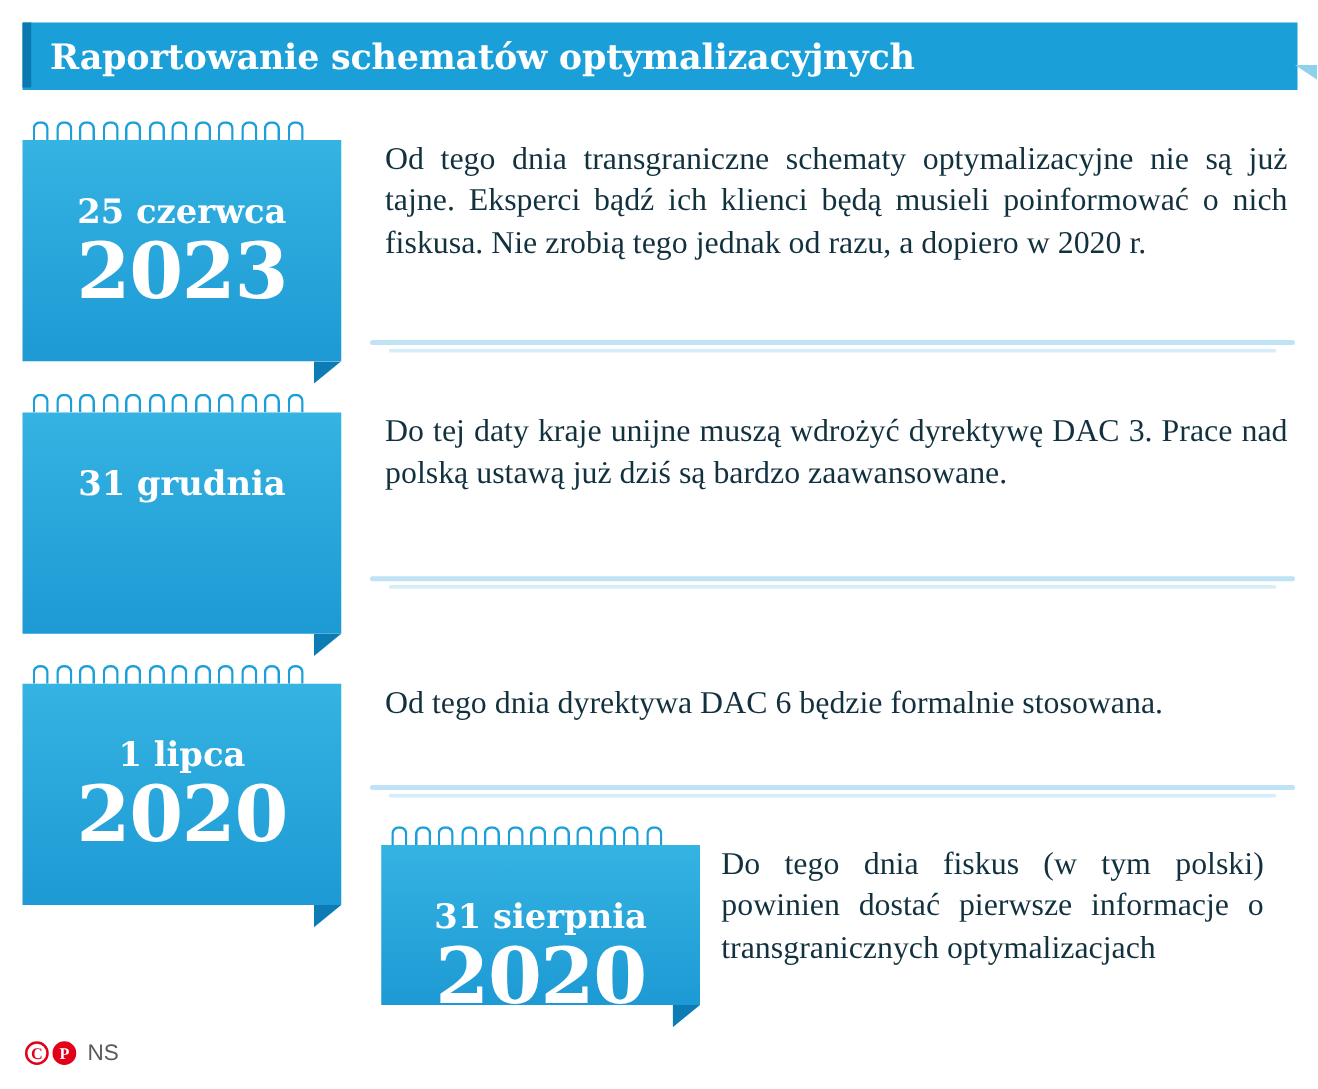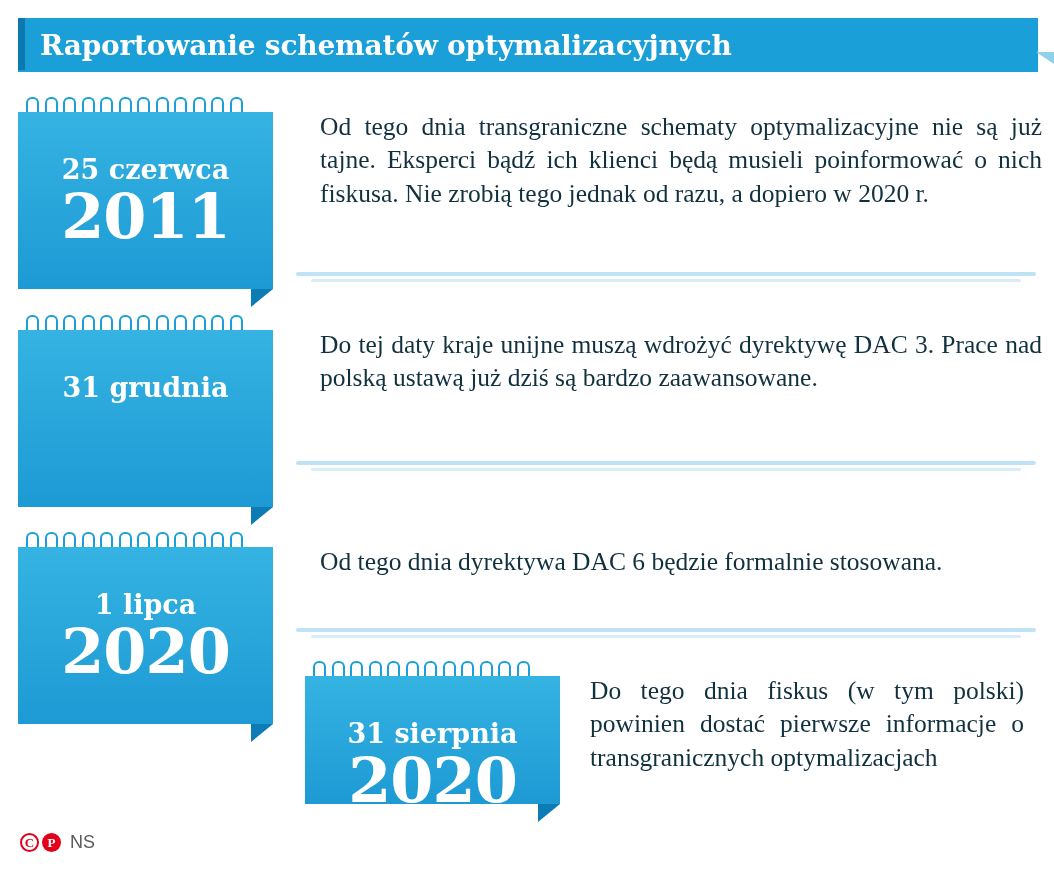--- a/index.html
+++ b/index.html
@@ -125,39 +125,39 @@
     bottom: -18px;
     width: 22px;
     height: 18px;
     background: #0e7cb4;
     clip-path: polygon(0 0, 100% 0, 0 100%);
   }
 
   
   .txt {
     flex: 1;
-    padding-left: 47px;
+    padding-left: 35px;
     padding-top: 14px;
     box-sizing: border-box;
   }
   .txt p {
     margin: 0;
     font-family: "Liberation Serif", serif;
     font-size: 25.5px;
     line-height: 1.31;
     color: #12313f;
     text-align: justify;
     text-justify: inter-word;
     width: 722px;
   }
   .row-4 .txt p {
     width: 434px;
   }
   .row-4 .txt {
-    padding-left: 30px;
+    padding-left: 17px;
   }
 
   
   .divider {
     position: absolute;
     left: 296px;
     width: 740px;
     height: 14px;
   }
   .divider span {
@@ -233,21 +233,21 @@
         <div class="ring"></div>
         <div class="ring"></div>
         <div class="ring"></div>
         <div class="ring"></div>
         <div class="ring"></div>
         <div class="ring"></div>
         <div class="ring"></div>
       </div>
       <div class="cal-body tall">
         <div class="cal-day">25 czerwca</div>
-        <div class="cal-year">2011</div>
+        <div class="cal-year">2023</div>
         <div class="cal-fold"></div>
       </div>
     </div>
     <div class="txt">
       <p>Od tego dnia transgraniczne schematy optymalizacyjne nie są już tajne. Eksperci bądź ich klienci będą musieli poinformować o nich fiskusa. Nie zrobią tego jednak od razu, a dopiero w 2020 r.</p>
     </div>
   </div>
 
   <div class="divider div-1">
     <span class="l1"></span>

